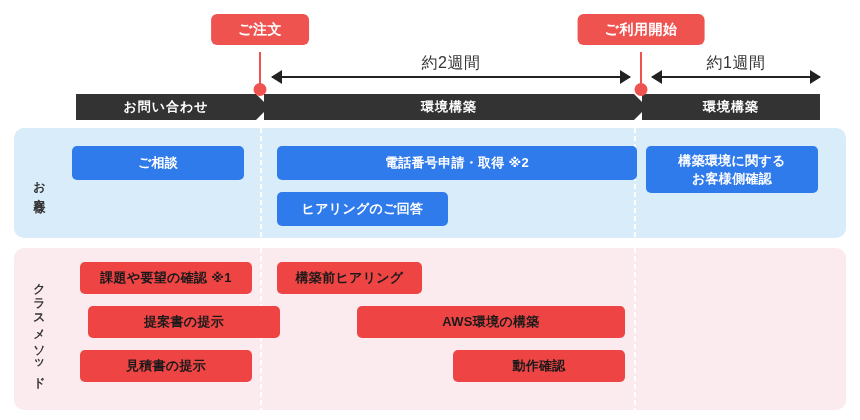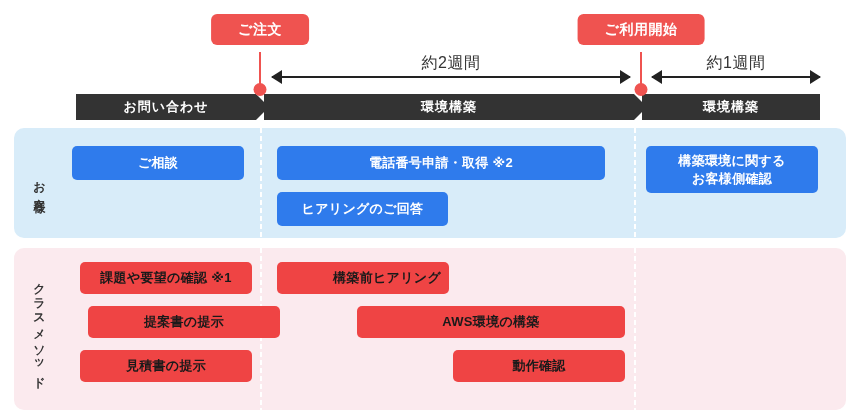--- a/index.html
+++ b/index.html
@@ -103,39 +103,39 @@
     <div class="band vendor" style="left: 14px; top: 248px; width: 832px; height: 162px;">
       <div class="lane-label">クラスメソッド</div>
     </div>
     <div class="divider" style="left: 260px; top: 128px; height: 110px;"></div>
     <div class="divider" style="left: 634px; top: 128px; height: 110px;"></div>
     <div class="divider" style="left: 260px; top: 248px; height: 162px;"></div>
     <div class="divider" style="left: 634px; top: 248px; height: 162px;"></div>
     <div class="task blue" style="left: 72px; top: 146px; width: 172px; height: 34px;">
       <span>ご相談</span>
     </div>
-    <div class="task blue" style="left: 277px; top: 146px; width: 328px; height: 34px;">
+    <div class="task blue" style="left: 277px; top: 146px; width: 360px; height: 34px;">
       <span>電話番号申請・取得 ※2</span>
     </div>
     <div class="task blue" style="left: 277px; top: 192px; width: 171px; height: 34px;">
       <span>ヒアリングのご回答</span>
     </div>
     <div class="task blue" style="left: 646px; top: 146px; width: 172px; height: 47px;">
       <span>構築環境に関する<br>お客様側確認</span>
     </div>
     <div class="task pink" style="left: 80px; top: 262px; width: 172px; height: 32px;">
       <span>課題や要望の確認 ※1</span>
     </div>
     <div class="task pink" style="left: 88px; top: 306px; width: 192px; height: 32px;">
       <span>提案書の提示</span>
     </div>
     <div class="task pink" style="left: 80px; top: 350px; width: 172px; height: 32px;">
       <span>見積書の提示</span>
     </div>
-    <div class="task pink" style="left: 277px; top: 262px; width: 172px; height: 32px; justify-content: flex-end;">
+    <div class="task pink" style="left: 277px; top: 262px; width: 145px; height: 32px;">
       <span>構築前ヒアリング</span>
     </div>
     <div class="task pink" style="left: 357px; top: 306px; width: 268px; height: 32px; align-items: center;">
       <span>AWS環境の構築</span>
     </div>
     <div class="task pink" style="left: 453px; top: 350px; width: 172px; height: 32px;">
       <span>動作確認</span>
     </div>
     <div class="phase arrow" style="left: 76px; top: 94px; width: 180px;">
       <span>お問い合わせ</span>

